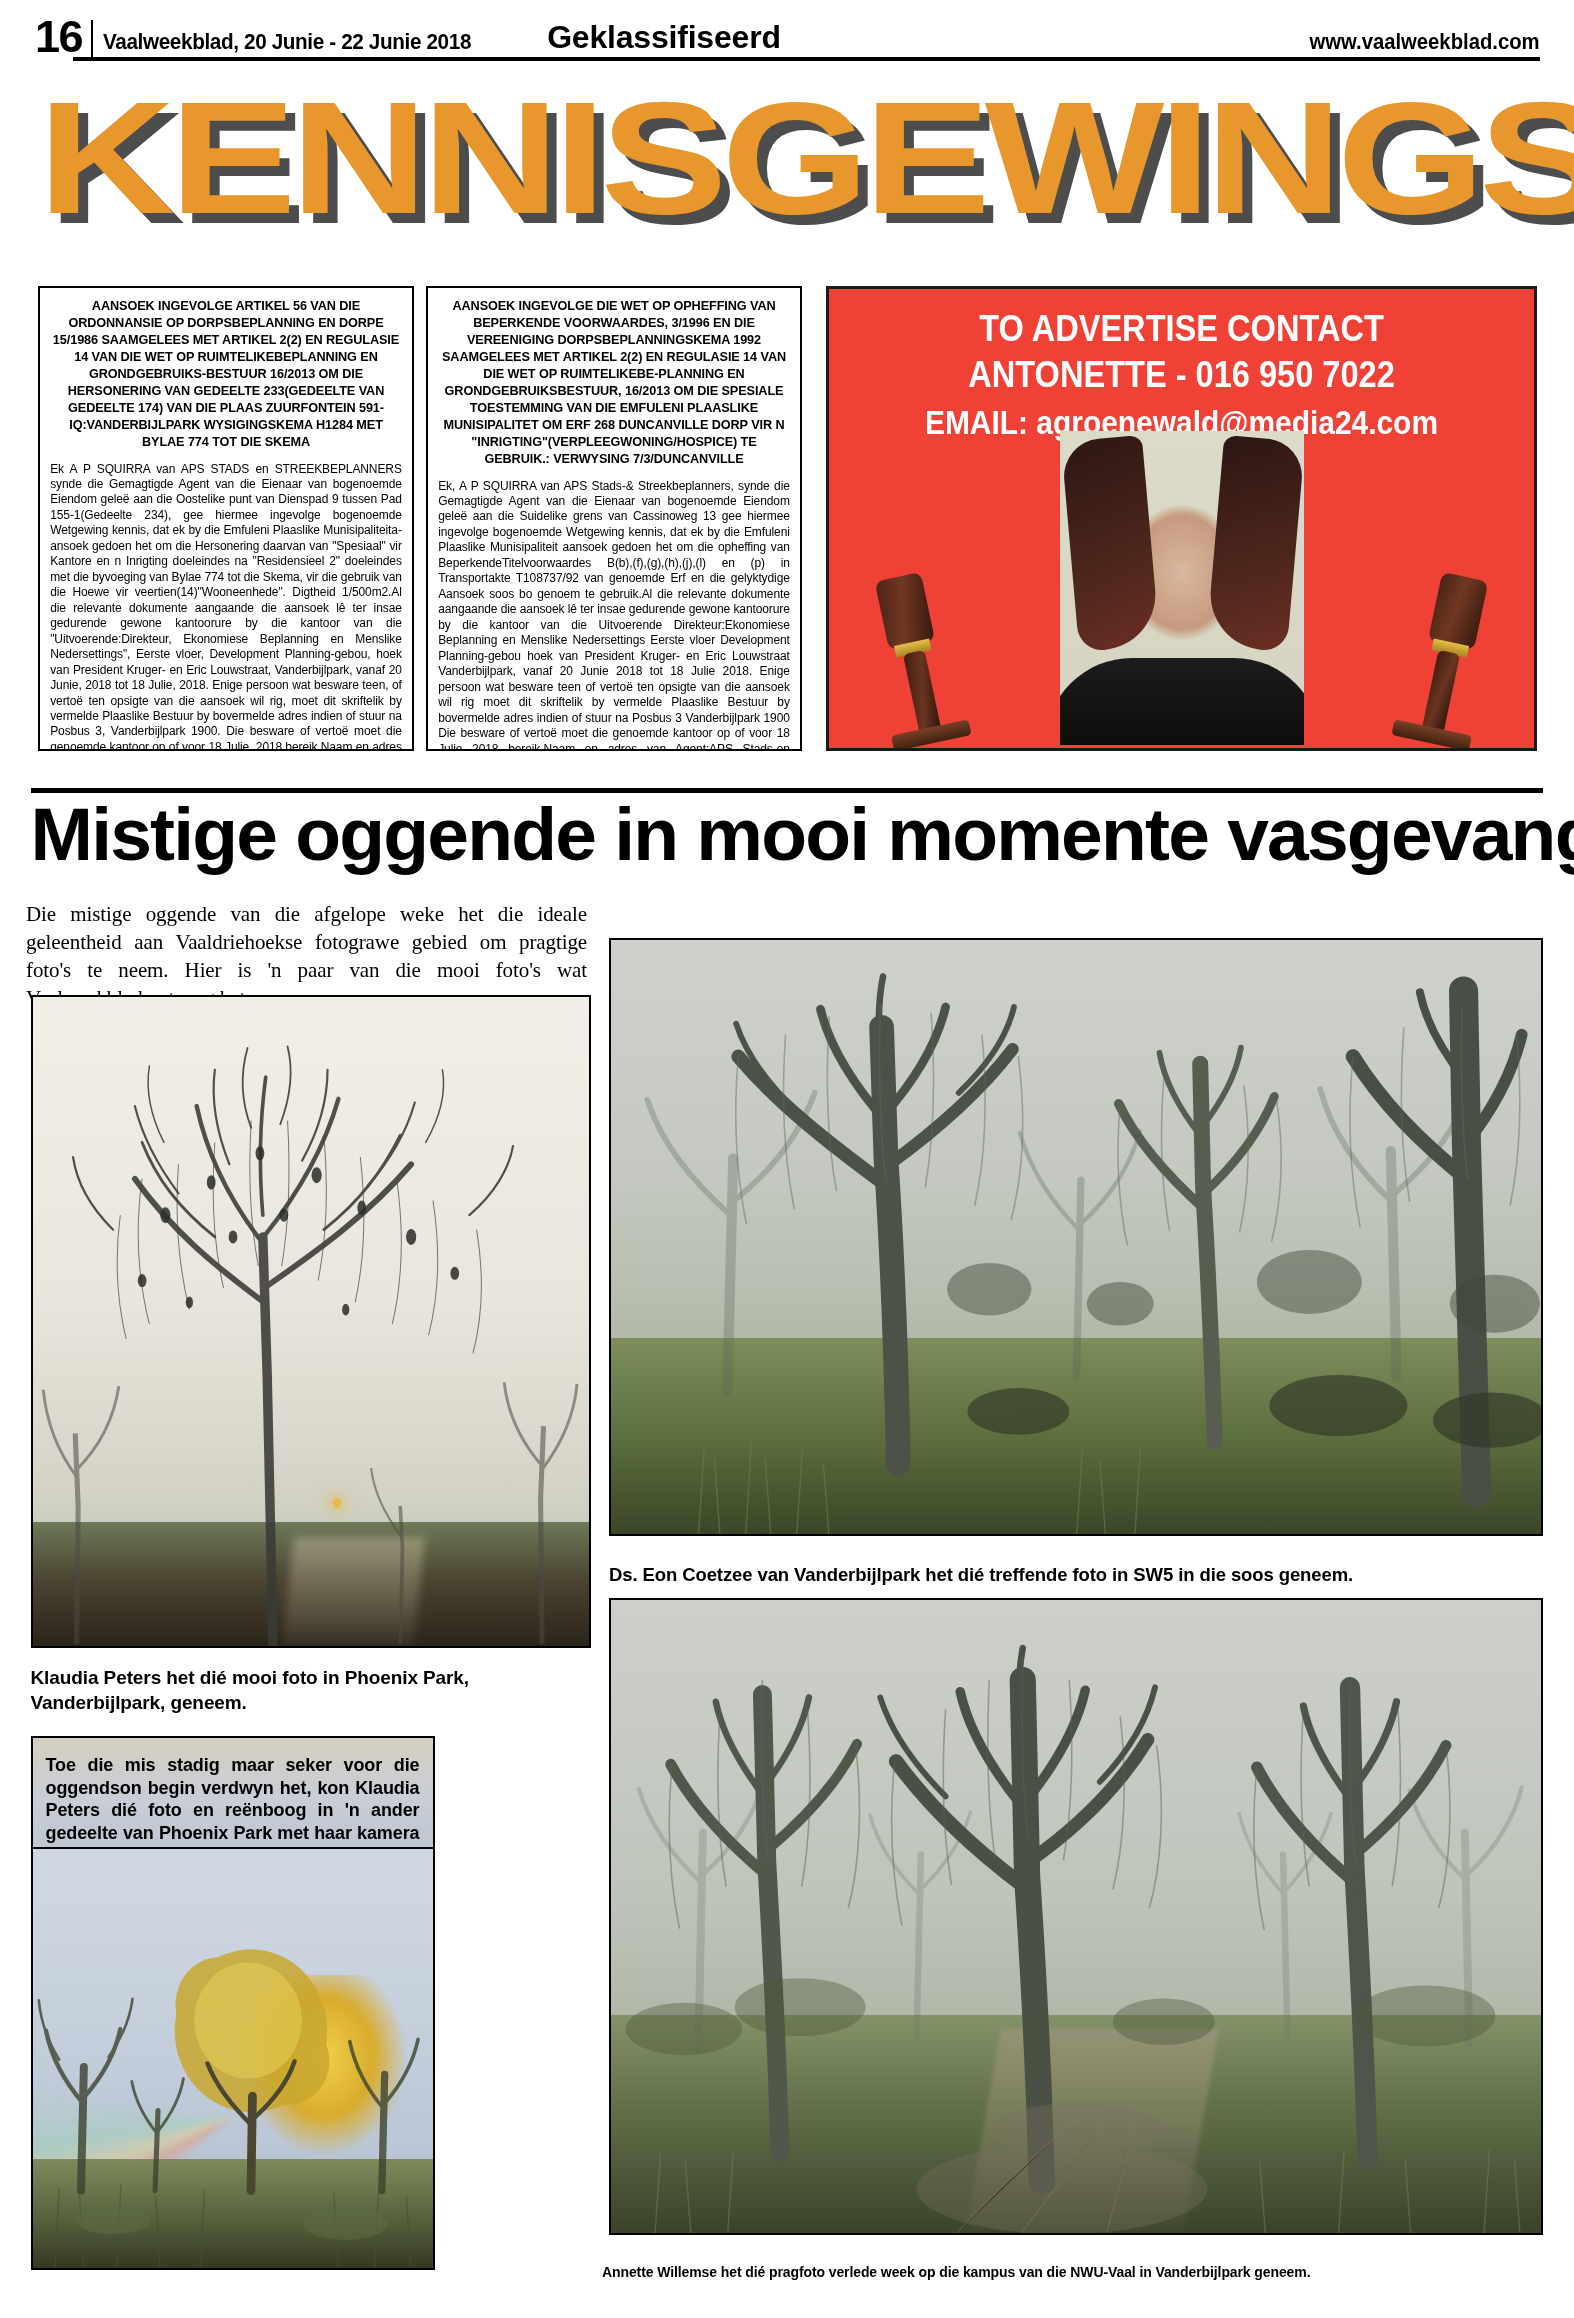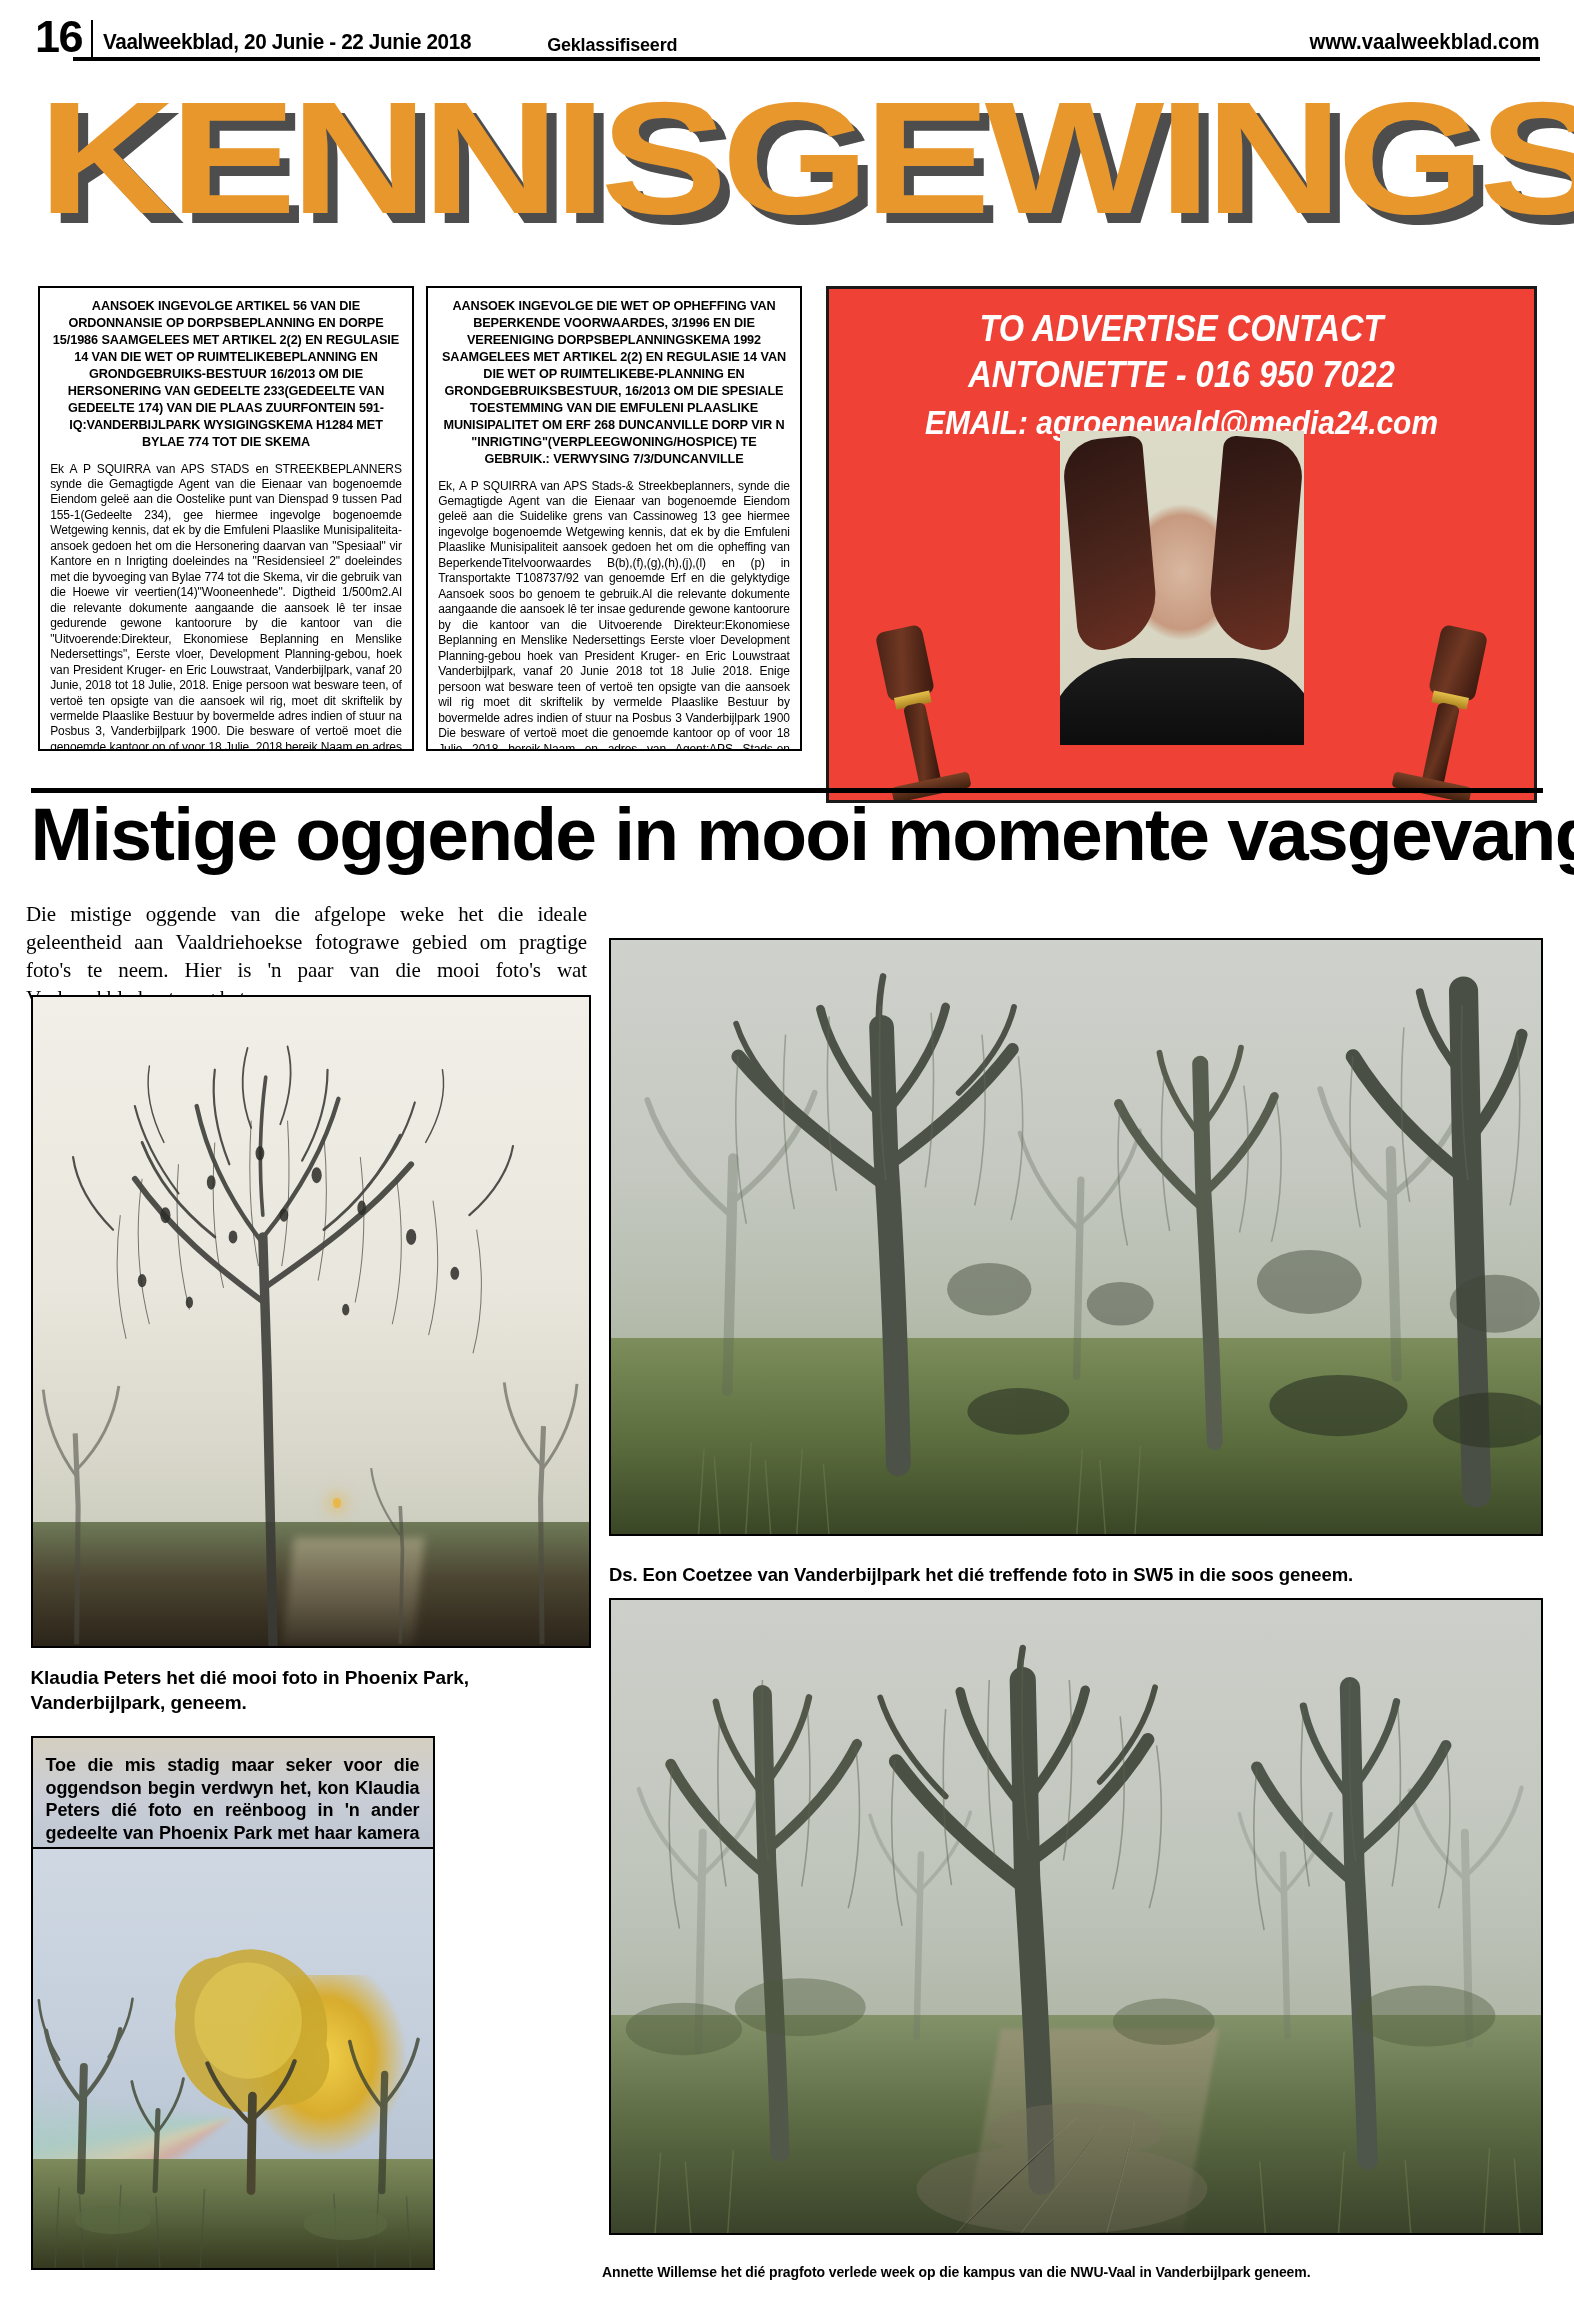--- a/index.html
+++ b/index.html
@@ -25,21 +25,21 @@
     letter-spacing: -1.5px; padding-right: 8.7px;
   }
   .topbar-rule-v { width: 2.2px; background: #000; height: 38px; margin-right: 10.2px; }
   .pub-date {
     font-family: "Liberation Sans Narrow", "Liberation Sans", sans-serif;
     font-size: 22.5px; font-weight: 600; letter-spacing: -0.4px;
     transform: scaleX(0.92); transform-origin: left bottom;
     white-space: nowrap; padding-bottom: 2.9px;
   }
   .section-title {
-    font-size: 18px; font-weight: 600; letter-spacing: -0.2px;
+    font-size: 32px; font-weight: 600; letter-spacing: -0.2px;
     margin-left: 44px; padding-bottom: 2.2px; white-space: nowrap;
   }
   .site-url {
     margin-left: auto; font-size: 22.5px; font-weight: 600;
     transform: scaleX(0.9); transform-origin: right bottom;
     padding-bottom: 2.9px; white-space: nowrap;
   }
   .top-rule { position: absolute; left: 73px; top: 57px; width: 1467px; height: 3.6px; background: #000; }
 
   
@@ -68,22 +68,22 @@
     font-size: 12.7px; font-weight: bold; text-align: center;
     line-height: 1.34; letter-spacing: -0.1px; margin-bottom: 10.2px;
   }
   .ad-body {
     font-size: 12px; line-height: 1.29; text-align: justify;
     letter-spacing: -0.1px; hyphens: none;
   }
 
   
   .redad {
-    position: absolute; left: 826px; top: 286px; width: 711px; height: 517px;
-    background: #ef4136; border: 3.6px solid #1a1a1a; overflow: hidden; font-style: italic;
+    position: absolute; left: 826px; top: 286px; width: 711px; height: 465px;
+    background: #ef4136; border: 3.6px solid #1a1a1a; overflow: hidden;
   }
   .redad-lines { position: absolute; left: 0; top: 17.4px; width: 100%; text-align: center; }
   .redad-line {
     color: #fff; font-family: "Liberation Sans Narrow", "Liberation Sans", sans-serif;
     font-weight: bold; letter-spacing: 0px;
     transform: scaleX(0.88); display: block;
   }
   .redad-l1 { font-size: 37px; line-height: 45px; }
   .redad-l2 { font-size: 37px; line-height: 48px; }
   .redad-l3 { font-size: 34px; line-height: 47px; }

